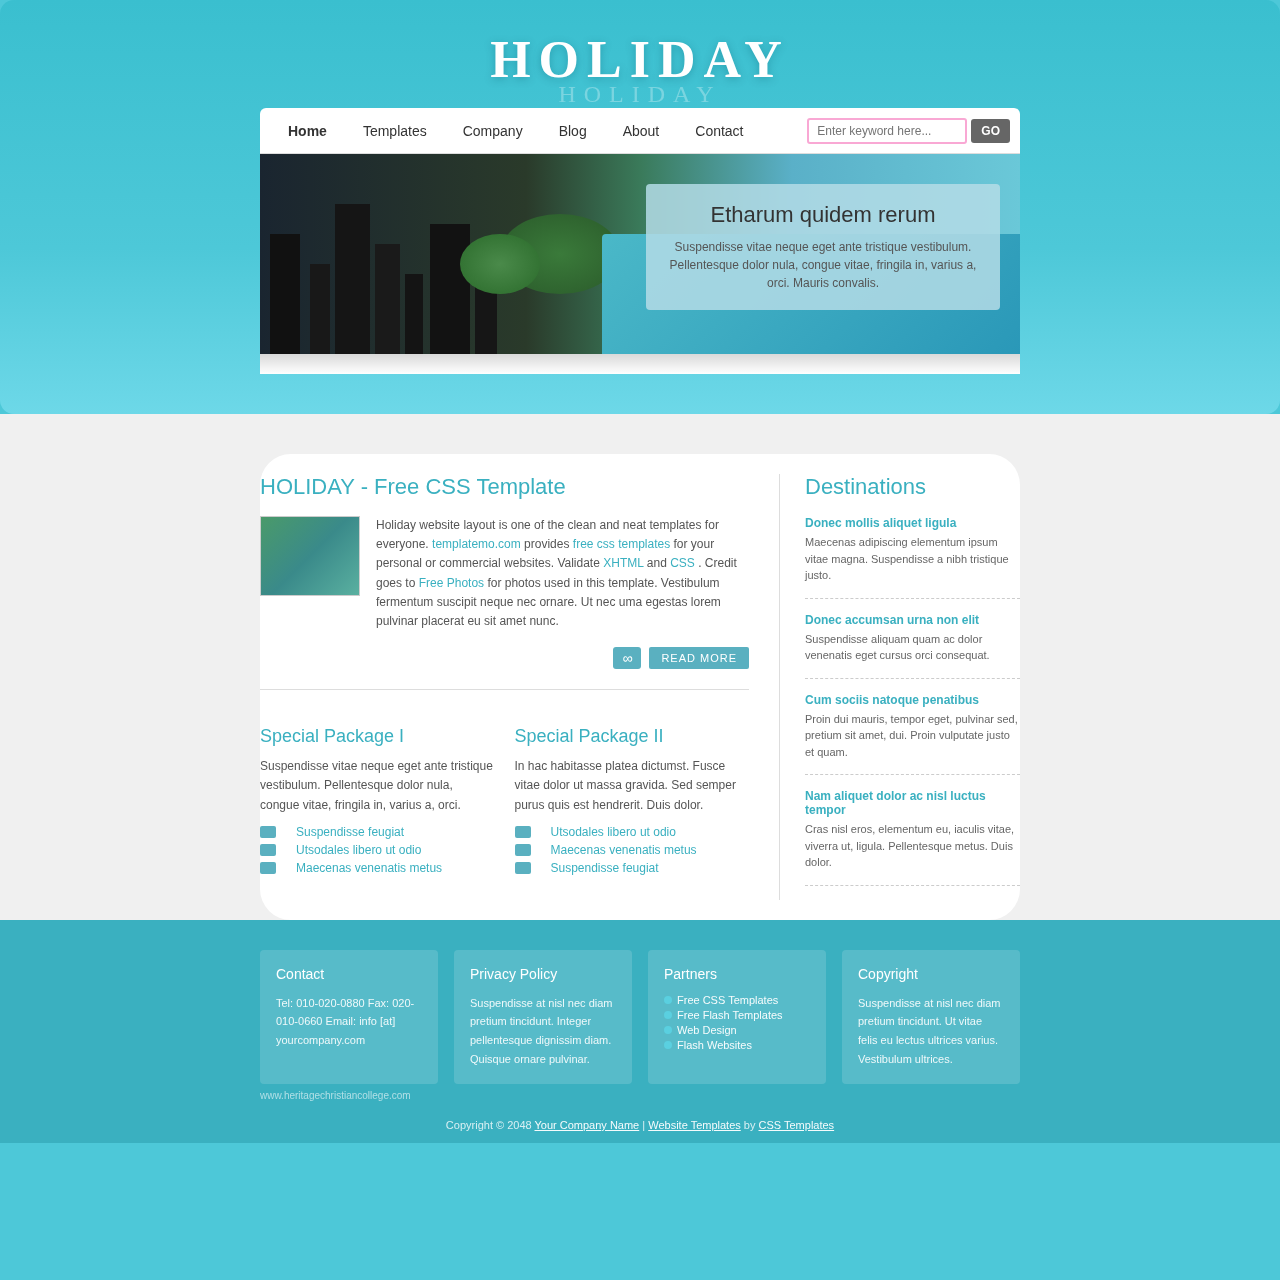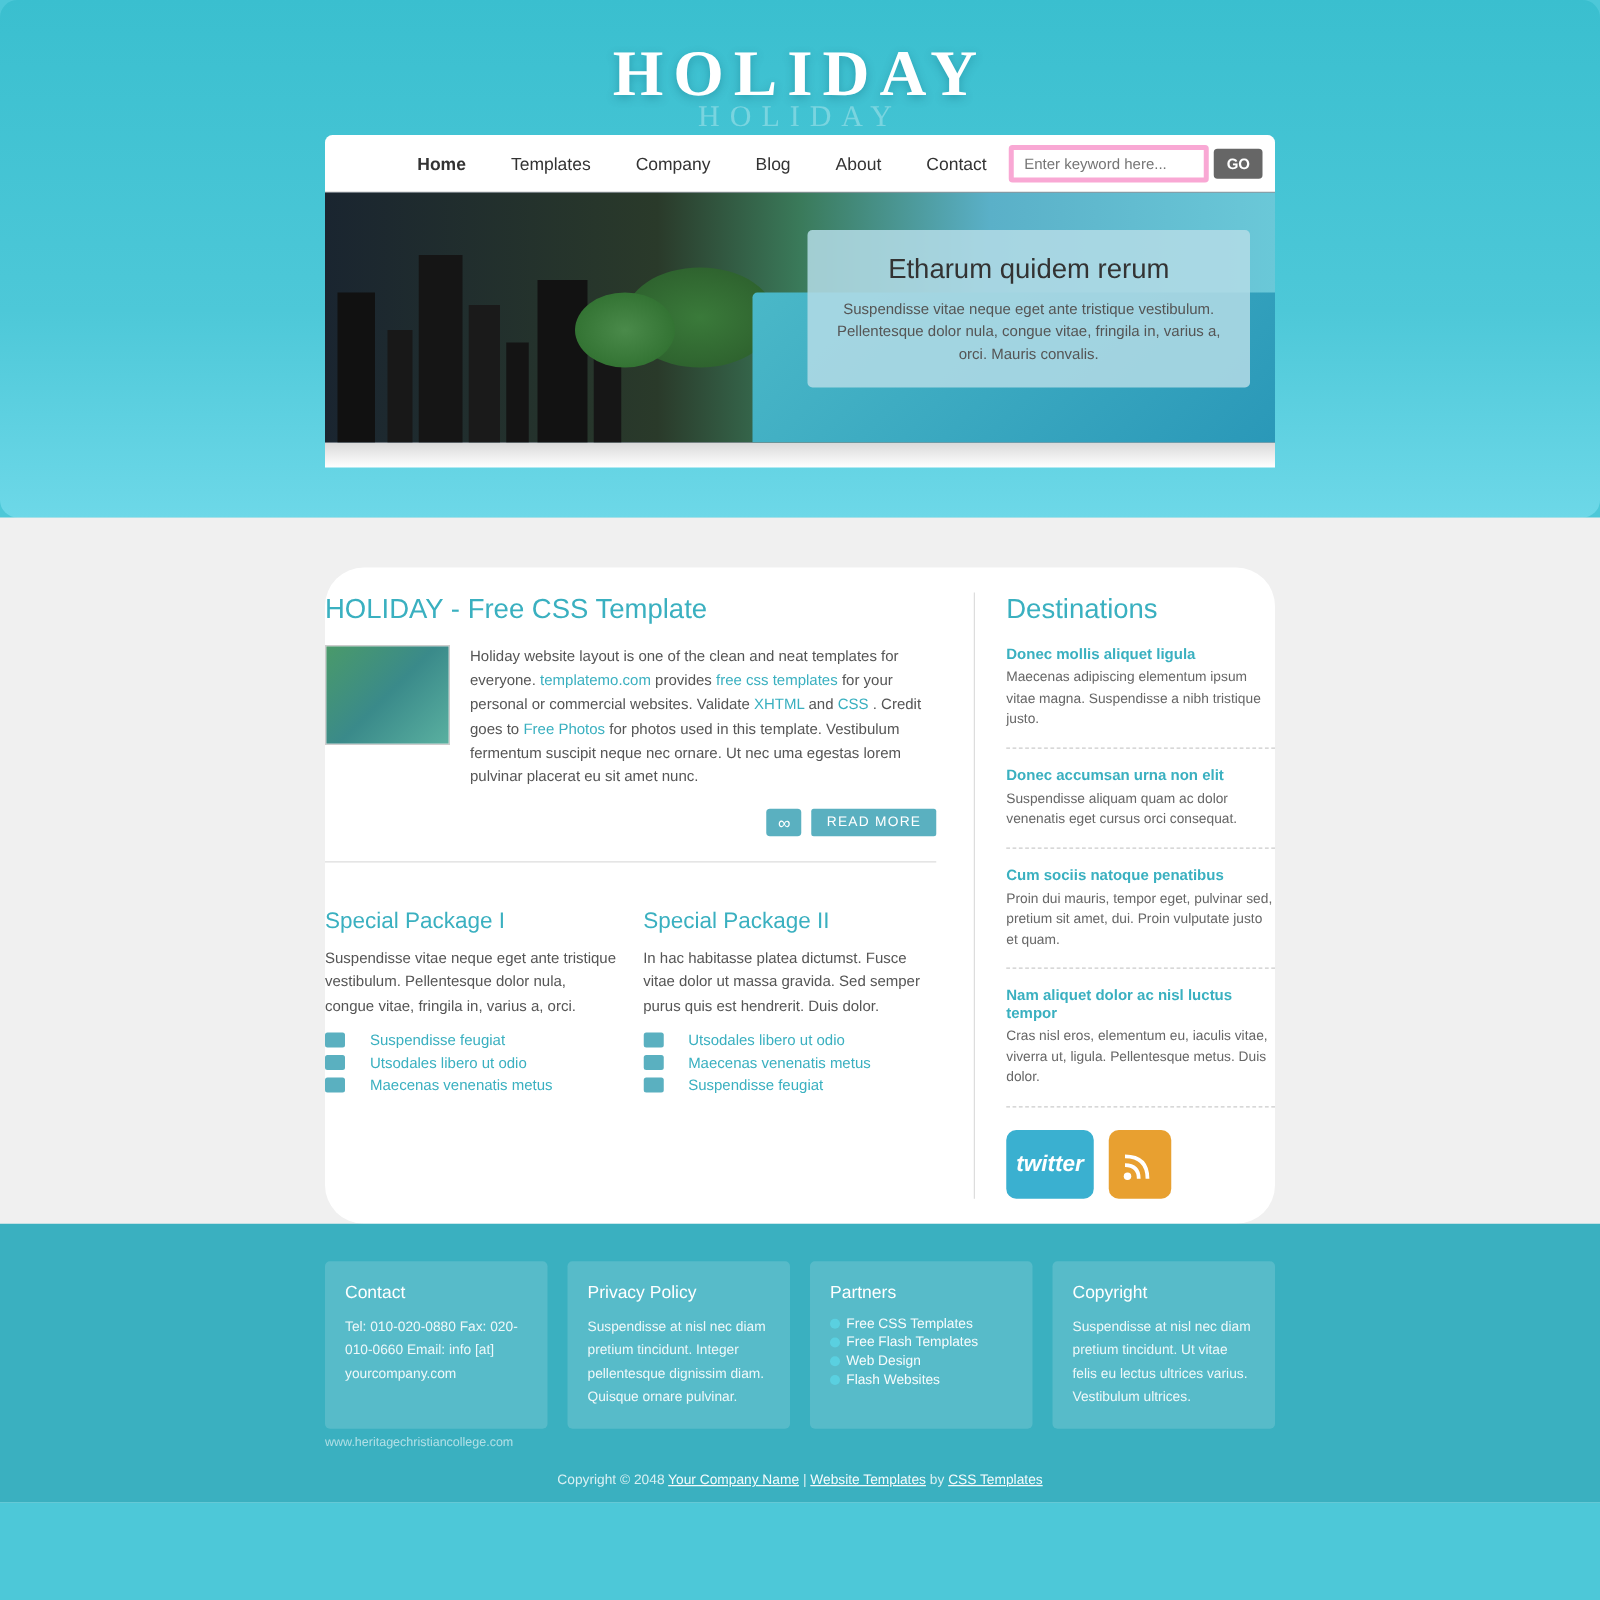--- a/index.html
+++ b/index.html
@@ -40,41 +40,40 @@
       display: flex;
       align-items: center;
       padding: 0 10px;
       height: 46px;
       border-bottom: 1px solid #ddd;
     }
     .nav-links {
       display: flex;
       flex: 1;
       gap: 0;
-      justify-content: flex-end;
     }
     .nav-link {
       padding: 12px 18px;
       color: #333;
       font-size: 14px;
       cursor: pointer;
       text-decoration: none;
       font-weight: normal;
     }
     .nav-link.active {
       color: #333;
       font-weight: bold;
     }
     .nav-search {
       display: flex;
       align-items: center;
       gap: 4px;
     }
     .nav-search input {
-      border: 4px solid #f9a8d4;
+      border: 2px solid #f9a8d4;
       border-radius: 3px;
       padding: 4px 8px;
       font-size: 12px;
       color: #aaa;
       width: 160px;
       outline: none;
     }
     .nav-search button {
       background: #666;
       color: #fff;
@@ -525,32 +524,20 @@
         </div>
         <div class="dest-item">
           <div class="dest-item-title">Cum sociis natoque penatibus</div>
           <div class="dest-item-desc">Proin dui mauris, tempor eget, pulvinar sed, pretium sit amet, dui. Proin vulputate justo et quam.</div>
         </div>
         <div class="dest-item">
           <div class="dest-item-title">Nam aliquet dolor ac nisl luctus tempor</div>
           <div class="dest-item-desc">Cras nisl eros, elementum eu, iaculis vitae, viverra ut, ligula. Pellentesque metus. Duis dolor.</div>
         </div>
 
-        <div class="social-icons">
-          <div class="twitter-icon">
-            <span class="twitter-logo">twitter</span>
-          </div>
-          <div class="rss-icon">
-            <svg width="30" height="30" viewBox="0 0 30 30">
-              <circle cx="5" cy="25" r="3" fill="white"></circle>
-              <path d="M3 16 Q14 16 14 27" stroke="white" fill="none" stroke-width="3"></path>
-              <path d="M3 9 Q21 9 21 27" stroke="white" fill="none" stroke-width="3"></path>
-            </svg>
-          </div>
-        </div>
       </div>
     </div>
   </div>
 
   <div class="footer-bg">
     <div class="footer-container">
       <div class="footer-cols">
 
         <div class="footer-col">
           <div class="footer-col-title">Contact</div>

